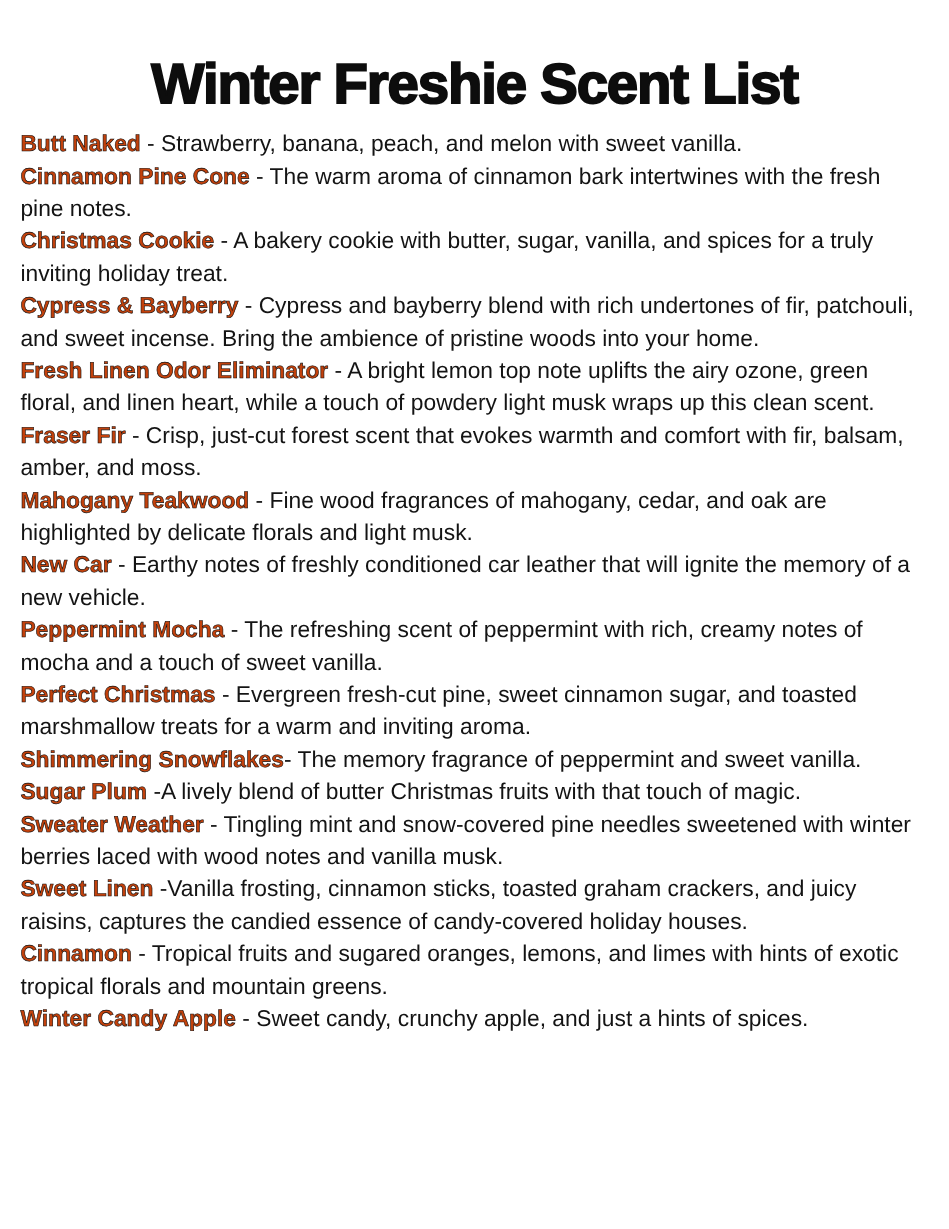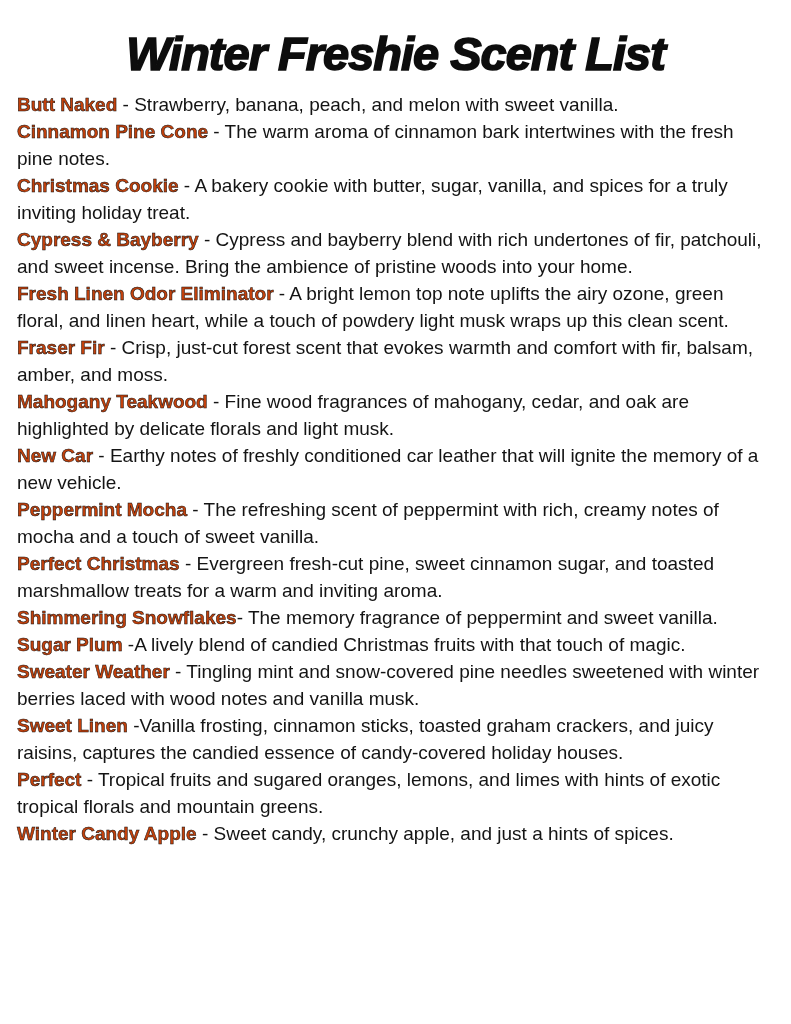--- a/index.html
+++ b/index.html
@@ -15,23 +15,22 @@
     padding: 14px 17px 0 17px;
     overflow: hidden;
     font-family: "Liberation Sans", sans-serif;
     color: #141414;
   }
   .title {
     text-align: center;
     font-size: 47px;
     font-weight: bold;
     letter-spacing: -1px;
-    margin: 12px 0 10px 0;
+    margin: 28px 0 10px 0;
     color: #0d0d0d;
-    font-style: italic;
     -webkit-text-stroke: 1.6px #0d0d0d;
   }
   .scent-list p {
     margin: 0;
     font-size: 19px;
     line-height: 27px;
     color: #141414;
   }
   .scent-name {
     font-weight: bold;
@@ -49,19 +48,19 @@
     <p><b class="scent-name">Cinnamon Pine Cone</b><span> - The warm aroma of cinnamon bark intertwines with the fresh pine notes.</span></p>
     <p><b class="scent-name">Christmas Cookie</b><span> - A bakery cookie with butter, sugar, vanilla, and spices for a truly inviting holiday treat.</span></p>
     <p><b class="scent-name">Cypress &amp; Bayberry</b><span> - Cypress and bayberry blend with rich undertones of fir, patchouli, and sweet incense. Bring the ambience of pristine woods into your home.</span></p>
     <p><b class="scent-name">Fresh Linen Odor Eliminator</b><span> - A bright lemon top note uplifts the airy ozone, green floral, and linen heart, while a touch of powdery light musk wraps up this clean scent.</span></p>
     <p><b class="scent-name">Fraser Fir</b><span> - Crisp, just-cut forest scent that evokes warmth and comfort with fir, balsam, amber, and moss.</span></p>
     <p><b class="scent-name">Mahogany Teakwood</b><span> - Fine wood fragrances of mahogany, cedar, and oak are highlighted by delicate florals and light musk.</span></p>
     <p><b class="scent-name">New Car</b><span> - Earthy notes of freshly conditioned car leather that will ignite the memory of a new vehicle.</span></p>
     <p><b class="scent-name">Peppermint Mocha</b><span> - The refreshing scent of peppermint with rich, creamy notes of mocha and a touch of sweet vanilla.</span></p>
     <p><b class="scent-name">Perfect Christmas</b><span> - Evergreen fresh-cut pine, sweet cinnamon sugar, and toasted marshmallow treats for a warm and inviting aroma.</span></p>
     <p><b class="scent-name">Shimmering Snowflakes</b><span>- The memory fragrance of peppermint and sweet vanilla.</span></p>
-    <p><b class="scent-name">Sugar Plum</b><span> -A lively blend of candied Christmas fruits with that touch of magic.</span></p>
+    <p><b class="scent-name">Sugar Plum</b><span> -A lively blend of butter Christmas fruits with that touch of magic.</span></p>
     <p><b class="scent-name">Sweater Weather</b><span> - Tingling mint and snow-covered pine needles sweetened with winter berries laced with wood notes and vanilla musk.</span></p>
     <p><b class="scent-name">Sweet Linen</b><span> -Vanilla frosting, cinnamon sticks, toasted graham crackers, and juicy raisins, captures the candied essence of candy-covered holiday houses.</span></p>
-    <p><b class="scent-name">Perfect</b><span> - Tropical fruits and sugared oranges, lemons, and limes with hints of exotic tropical florals and mountain greens.</span></p>
+    <p><b class="scent-name">Cinnamon</b><span> - Tropical fruits and sugared oranges, lemons, and limes with hints of exotic tropical florals and mountain greens.</span></p>
     <p><b class="scent-name">Winter Candy Apple</b><span> - Sweet candy, crunchy apple, and just a hints of spices.</span></p>
   </div>
 </div>
 
 </body></html>

